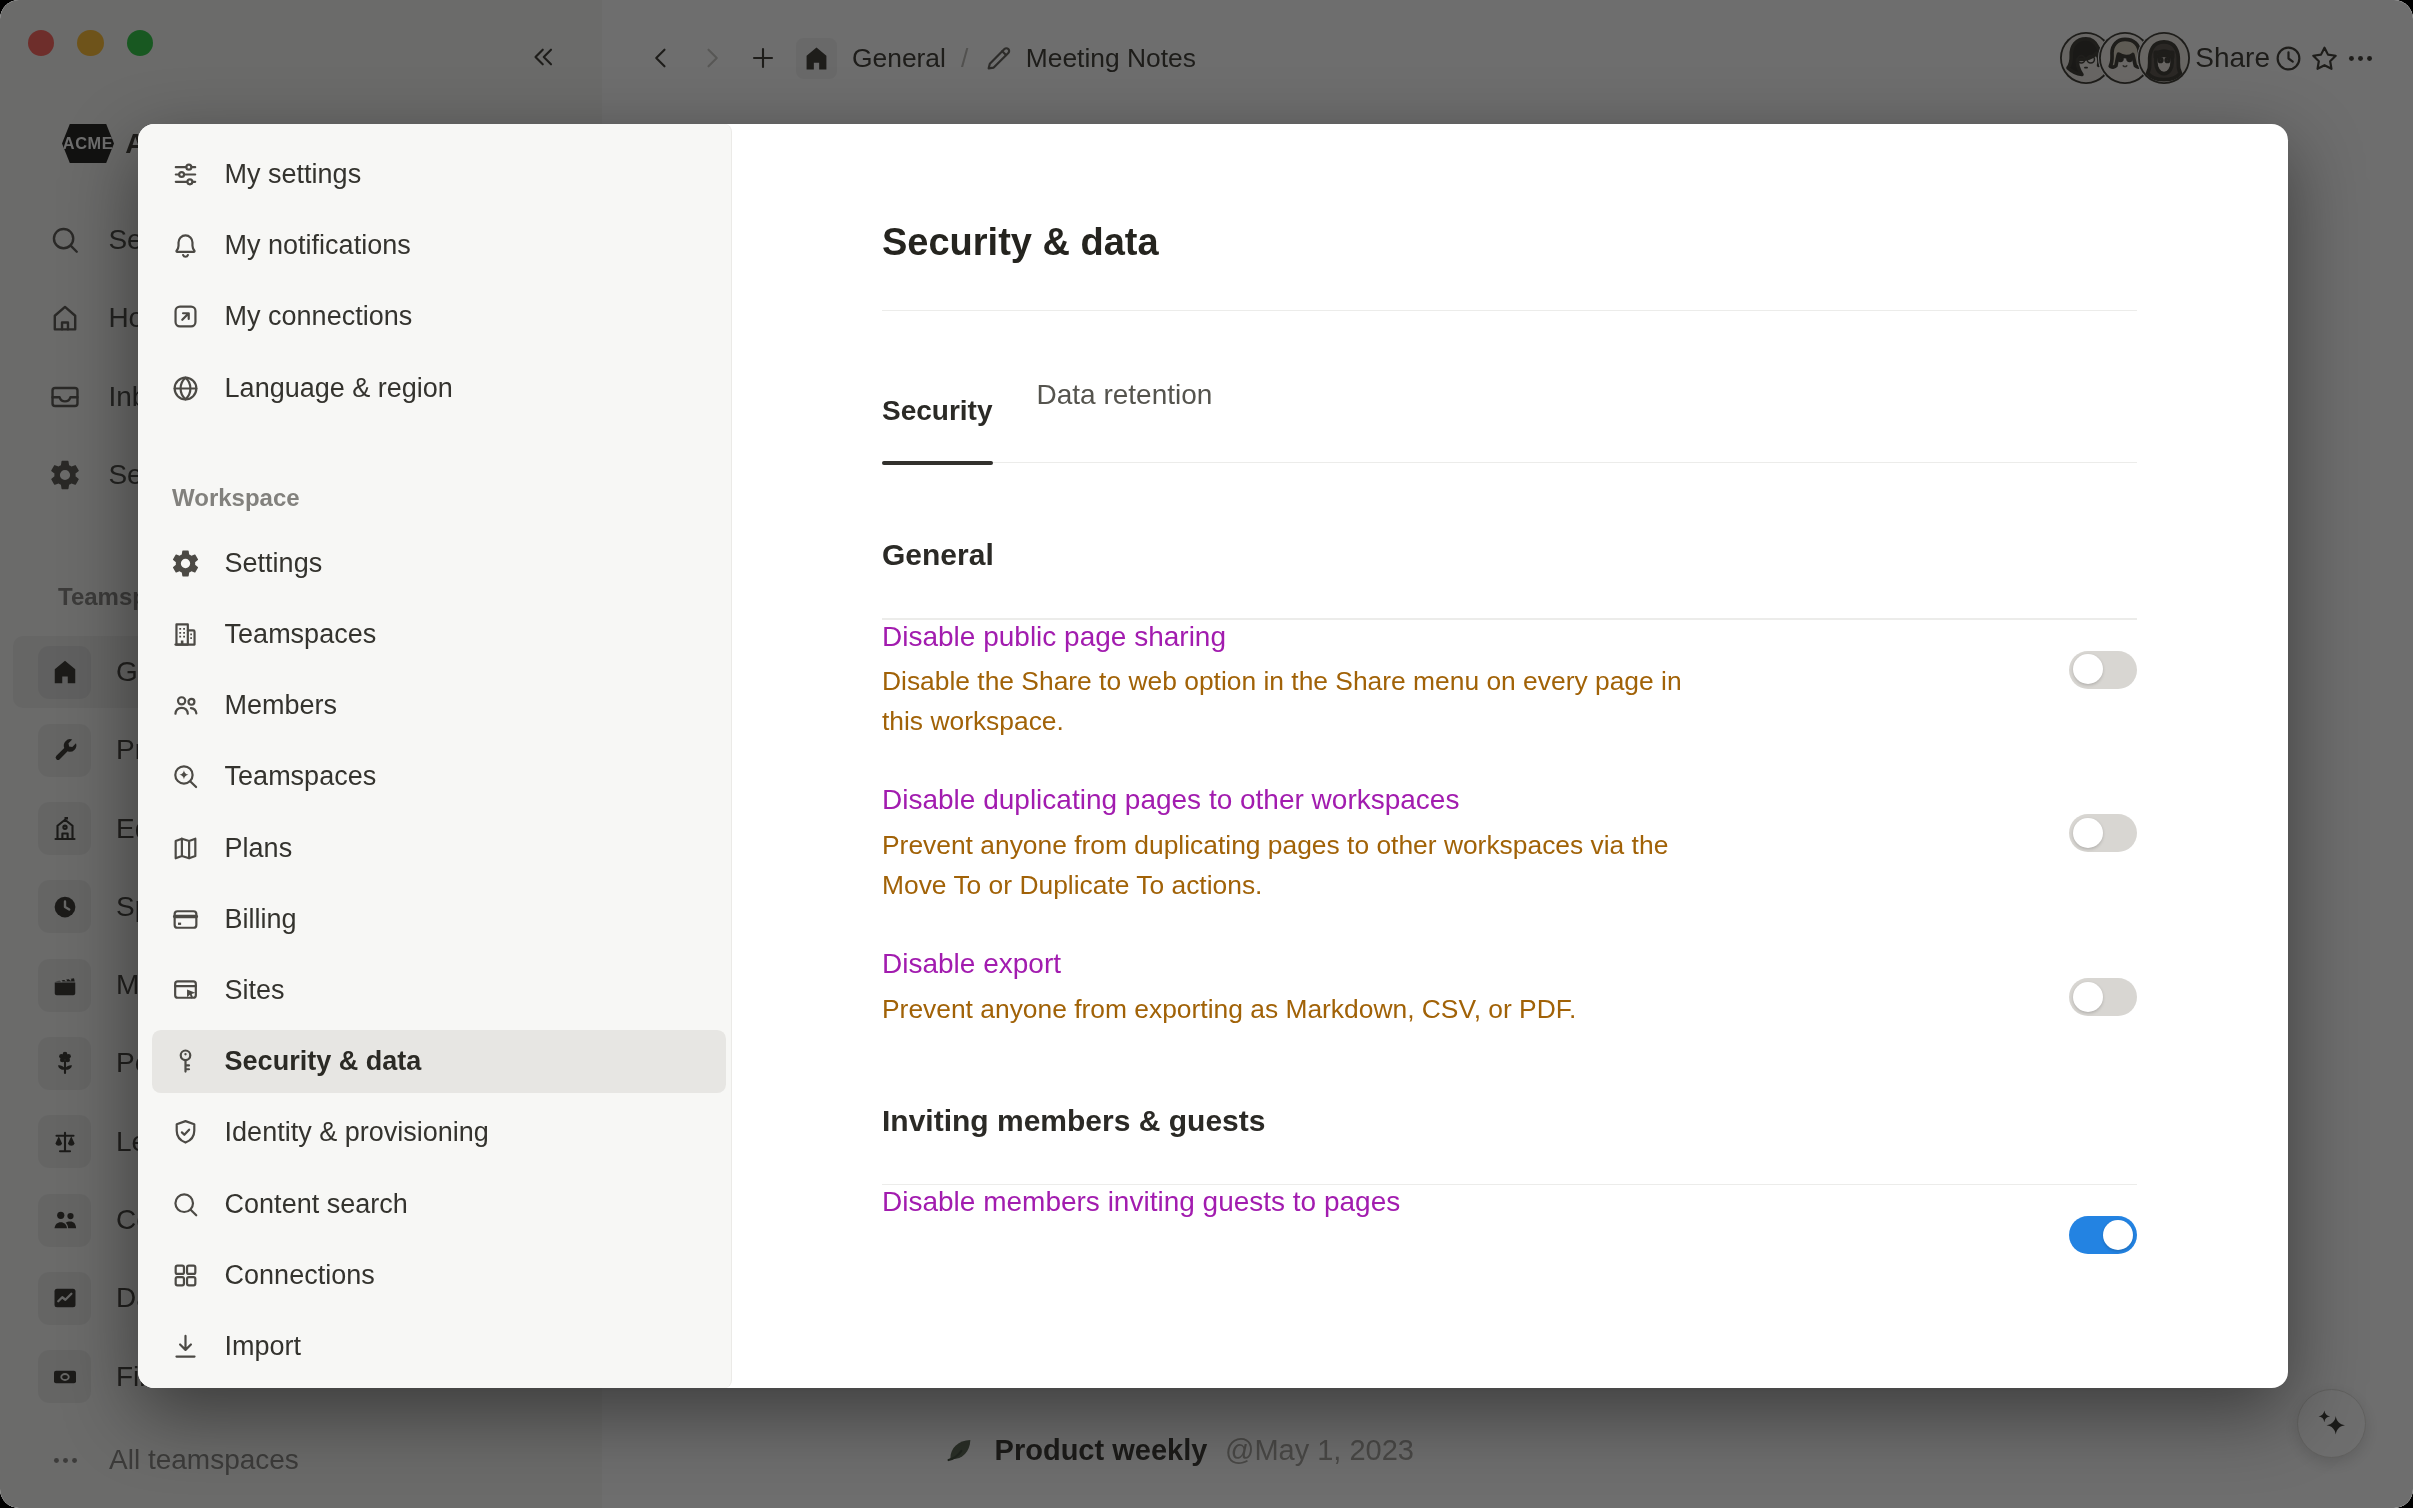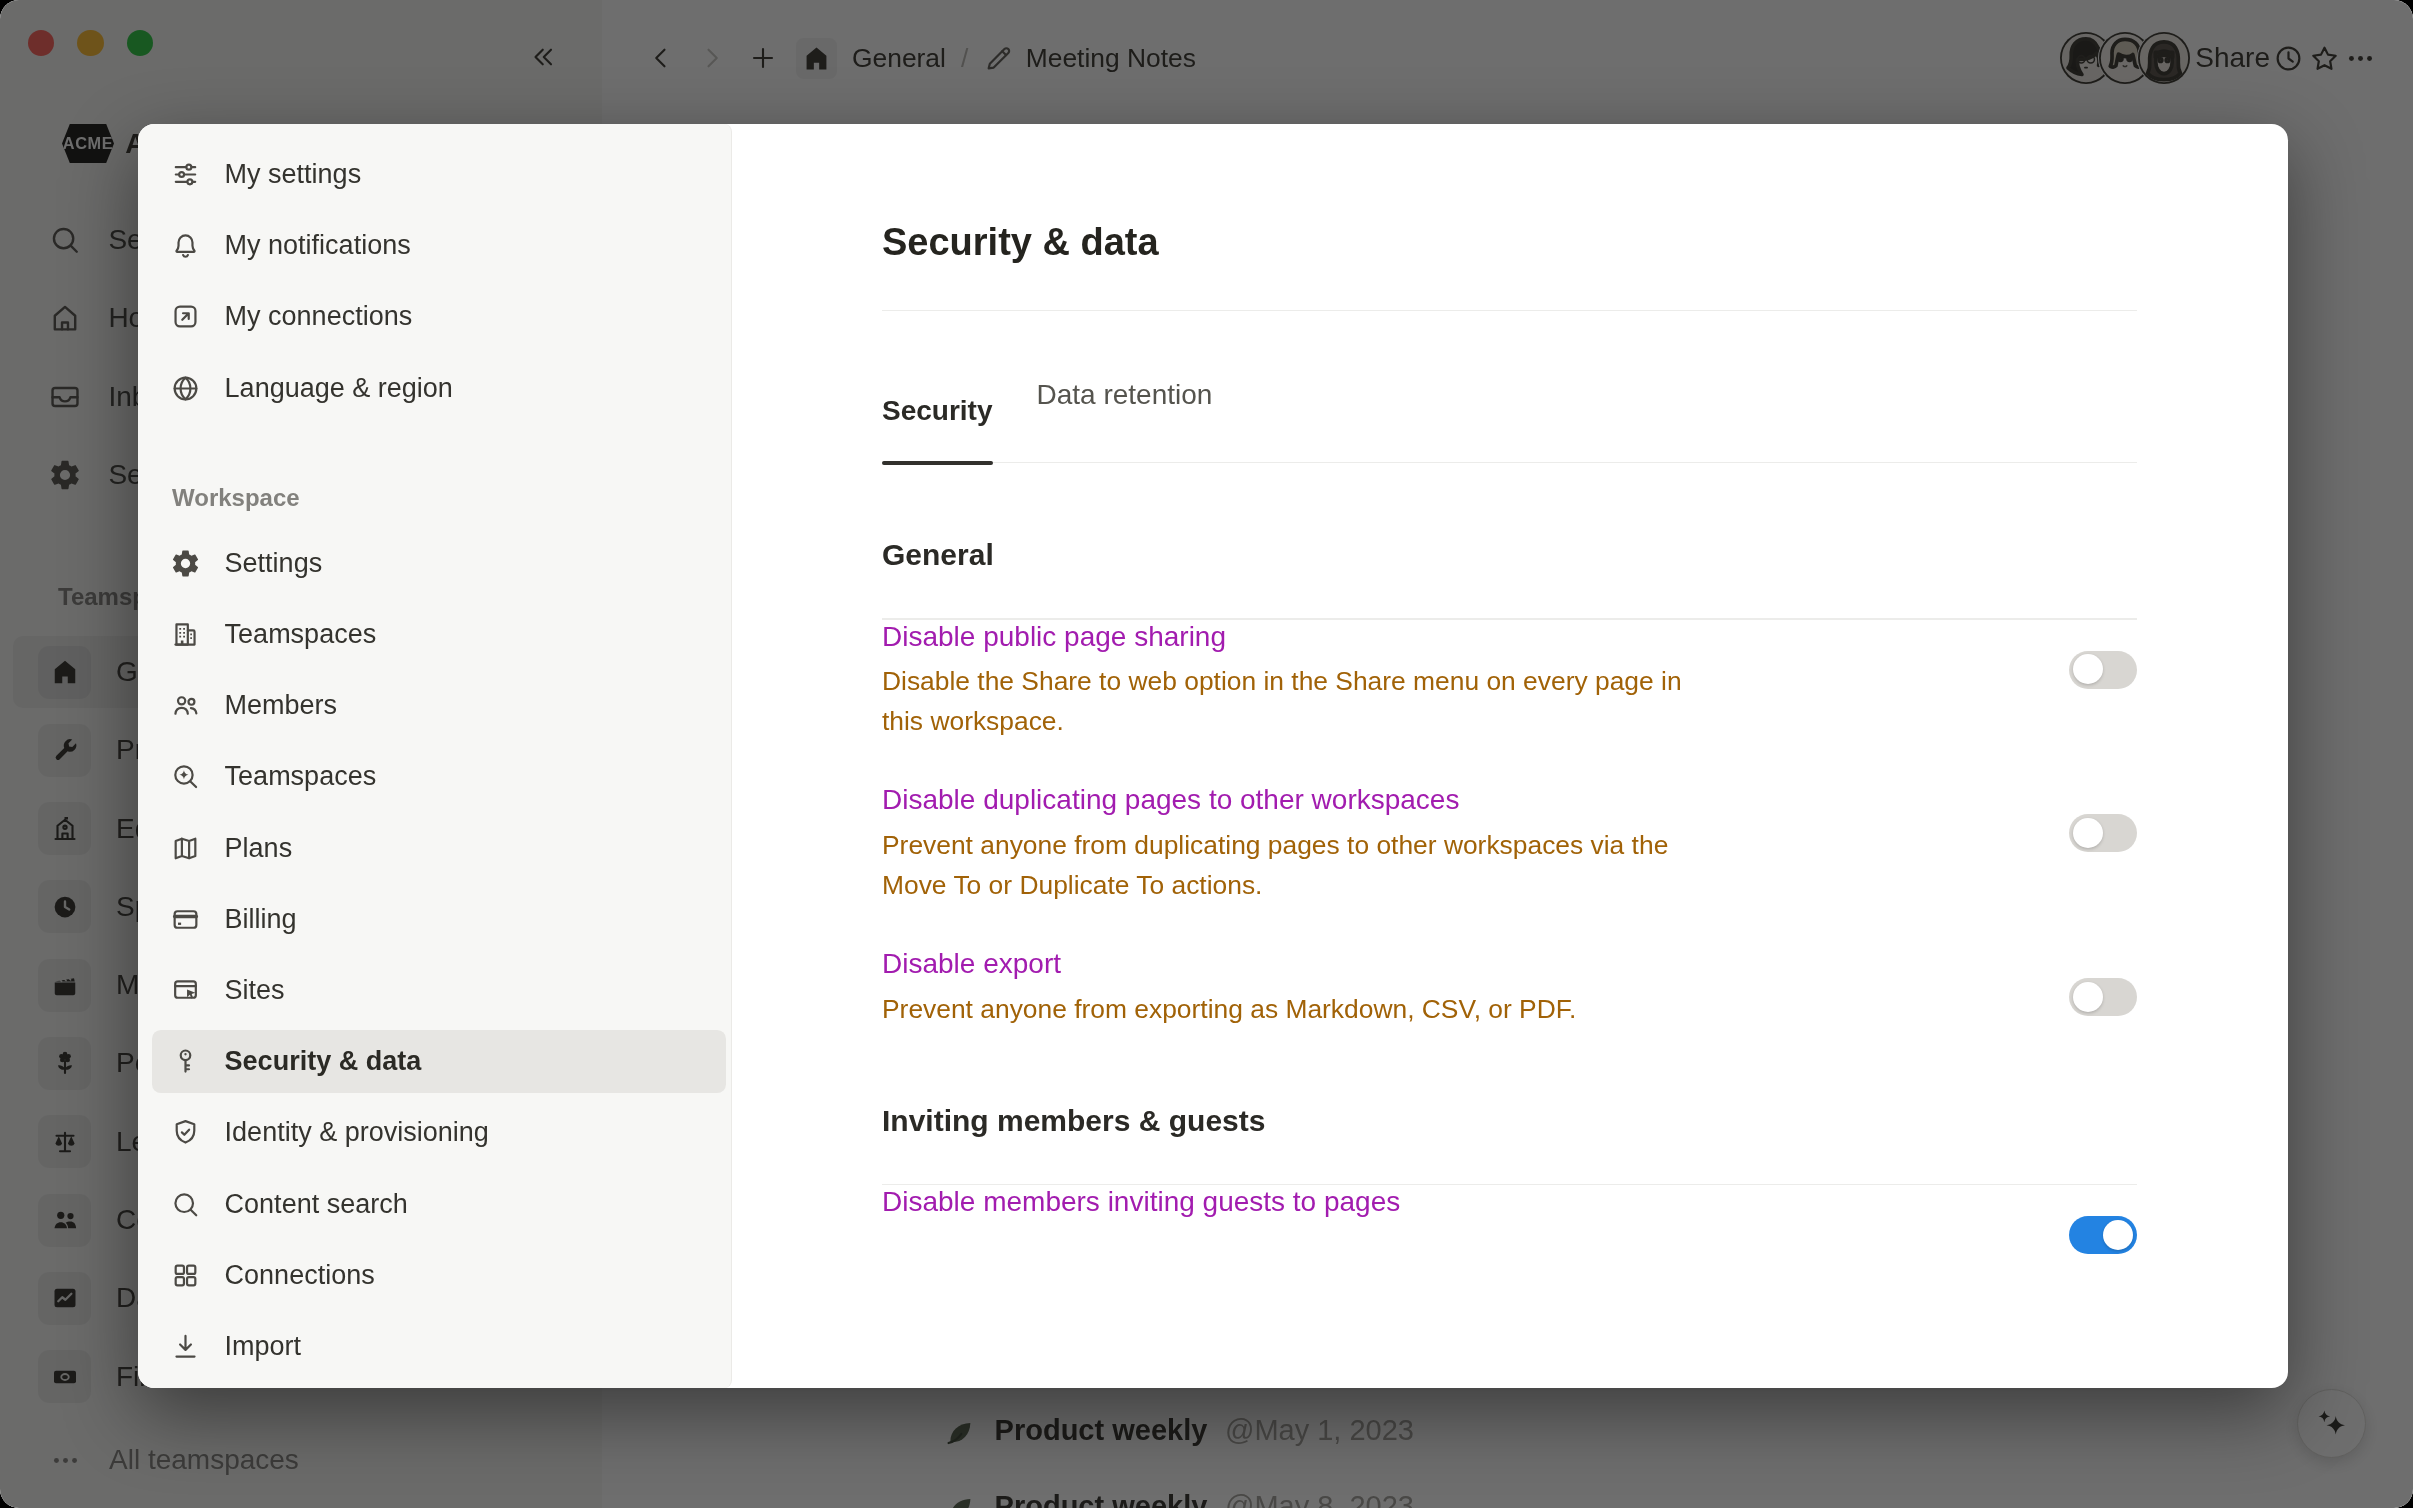--- a/index.html
+++ b/index.html
@@ -56,21 +56,21 @@
   .avatars{display:flex;margin-right:3.8px;}
   .avatar{width:52px;height:52px;border-radius:50%;margin-left:-15px;border:1.9px solid #fff;overflow:hidden;flex-shrink:0;background:#f0ece6;}
   .avatar:first-child{margin-left:0;}
   .avatar svg{width:100%;height:100%;}
   .share{font-size:28px;font-weight:500;}
   .topright .icon-btn{color:#37352f;}
   .topright .icon-btn .ic{width:31px;height:31px;}
   .dots-ic{letter-spacing:0;}
 
   .page-rows{position:absolute;left:339px;top:1414px;width:1131px;}
-  .page-row{display:flex;align-items:flex-start;gap:17.6px;height:53px;margin-bottom:22.6px;}
+  .page-row{display:flex;align-items:flex-end;gap:17.6px;height:53px;margin-bottom:22.6px;}
   .page-row .ic{width:36px;height:36px;}
   .page-title{font-size:29px;font-weight:700;color:#32312c;white-space:nowrap;}
   .page-mention{font-size:29px;font-weight:500;color:#a3a19c;white-space:nowrap;}
 
   .ai-btn{position:absolute;left:2297px;top:1389px;width:69px;height:69px;border-radius:50%;background:#fff;
     border:1.3px solid #dddcd8;box-sizing:border-box;display:flex;align-items:center;justify-content:center;
     box-shadow:0 5px 15px rgba(0,0,0,0.15);z-index:5;color:#31302c;}
   .ai-btn .ic{width:41px;height:41px;}
 
   

